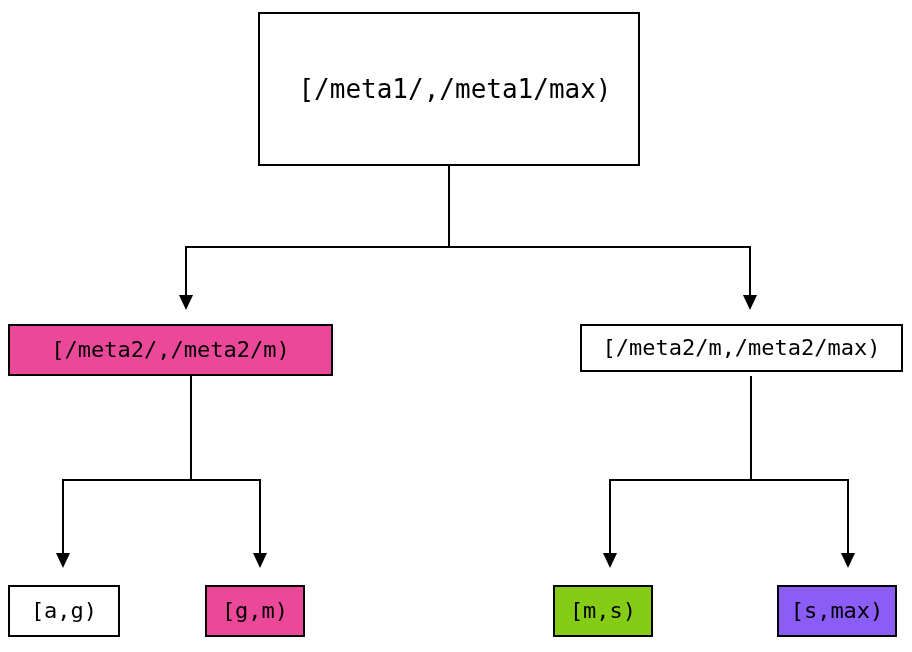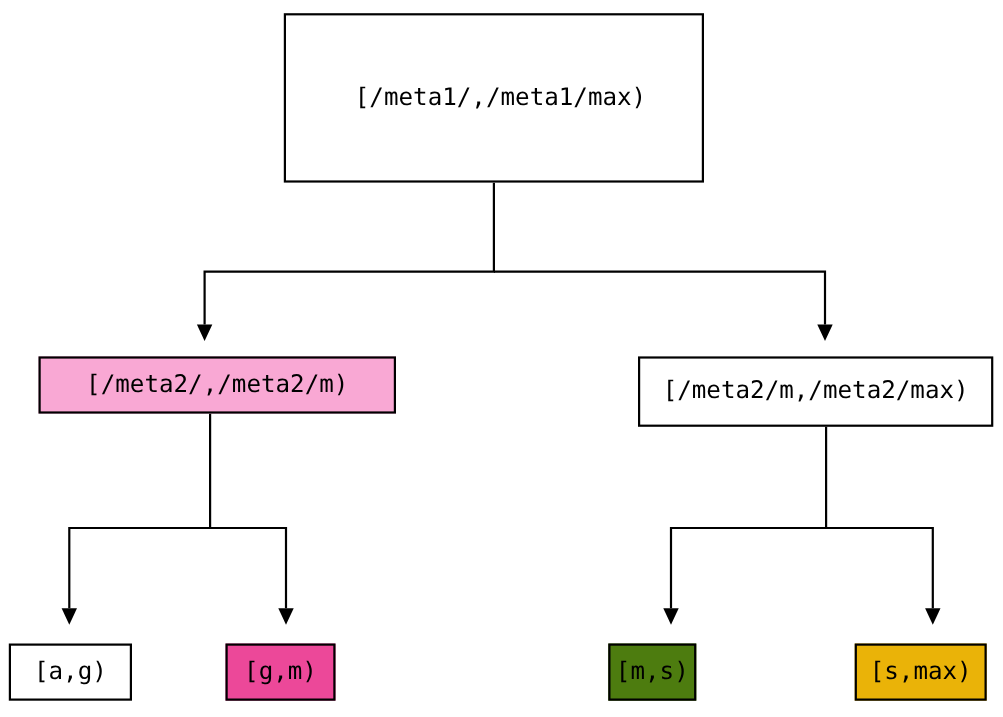--- a/index.html
+++ b/index.html
@@ -21,21 +21,21 @@
     border: 2px solid #000000;
     background: #ffffff;
     display: flex;
     align-items: center;
     justify-content: center;
     color: #000000;
     line-height: 1;
     white-space: pre;
   }
   .node-root {
-    font-size: 22px;
+    font-size: 26px;
     letter-spacing: 0px;
     padding-left: 12px;
   }
   .node-mid {
     font-size: 22px;
   }
   .node-leaf {
     font-size: 22px;
   }
   .edges {
@@ -82,37 +82,37 @@
     <g>
       <path d="M 751 480 L 848 480 L 848 553" fill="none" stroke="#000000" stroke-width="2"></path>
       <polygon points="841,553 855,553 848,568" fill="#000000"></polygon>
     </g>
   </svg>
 
   <div class="node node-root" style="left: 258px; top: 12px; width: 382px; height: 154px; border-color: rgb(0, 0, 0); border-width: 2px; background: rgb(255, 255, 255);">
     <span>[/meta1/,/meta1/max)</span>
   </div>
 
-  <div class="node node-mid" style="left: 35px; top: 324px; width: 325px; height: 52px; border-color: rgb(0, 0, 0); border-width: 2px; background: #f9a8d4;">
+  <div class="node node-mid" style="left: 8px; top: 324px; width: 325px; height: 52px; border-color: rgb(0, 0, 0); border-width: 2px; background: #ec4899;">
     <span>[/meta2/,/meta2/m)</span>
   </div>
 
-  <div class="node node-mid" style="left: 580px; top: 324px; width: 323px; height: 64px; border-color: rgb(0, 0, 0); border-width: 2px; background: rgb(255, 255, 255);">
+  <div class="node node-mid" style="left: 580px; top: 324px; width: 323px; height: 48px; border-color: rgb(0, 0, 0); border-width: 2px; background: rgb(255, 255, 255);">
     <span>[/meta2/m,/meta2/max)</span>
   </div>
 
   <div class="node node-leaf" style="left: 8px; top: 585px; width: 112px; height: 52px; border-color: rgb(0, 0, 0); border-width: 2px; background: rgb(255, 255, 255);">
     <span>[a,g)</span>
   </div>
 
   <div class="node node-leaf" style="left: 205px; top: 585px; width: 100px; height: 52px; border-color: rgb(0, 0, 0); border-width: 2px; background: #ec4899;">
     <span>[g,m)</span>
   </div>
 
-  <div class="node node-leaf" style="left: 553px; top: 585px; width: 80px; height: 52px; border-color: rgb(0, 0, 0); border-width: 2px; background: #4d7c0f; justify-content: center;">
+  <div class="node node-leaf" style="left: 553px; top: 585px; width: 100px; height: 52px; border-color: rgb(0, 0, 0); border-width: 2px; background: #84cc16; justify-content: center;">
     <span>[m,s)</span>
   </div>
 
-  <div class="node node-leaf" style="left: 777px; top: 585px; width: 120px; height: 52px; border-color: rgb(0, 0, 0); border-width: 2px; background: #eab308; justify-content: center;">
+  <div class="node node-leaf" style="left: 777px; top: 585px; width: 120px; height: 52px; border-color: rgb(0, 0, 0); border-width: 2px; background: #8b5cf6; justify-content: center;">
     <span>[s,max)</span>
   </div>
 
 </div>
 
 </body></html>

